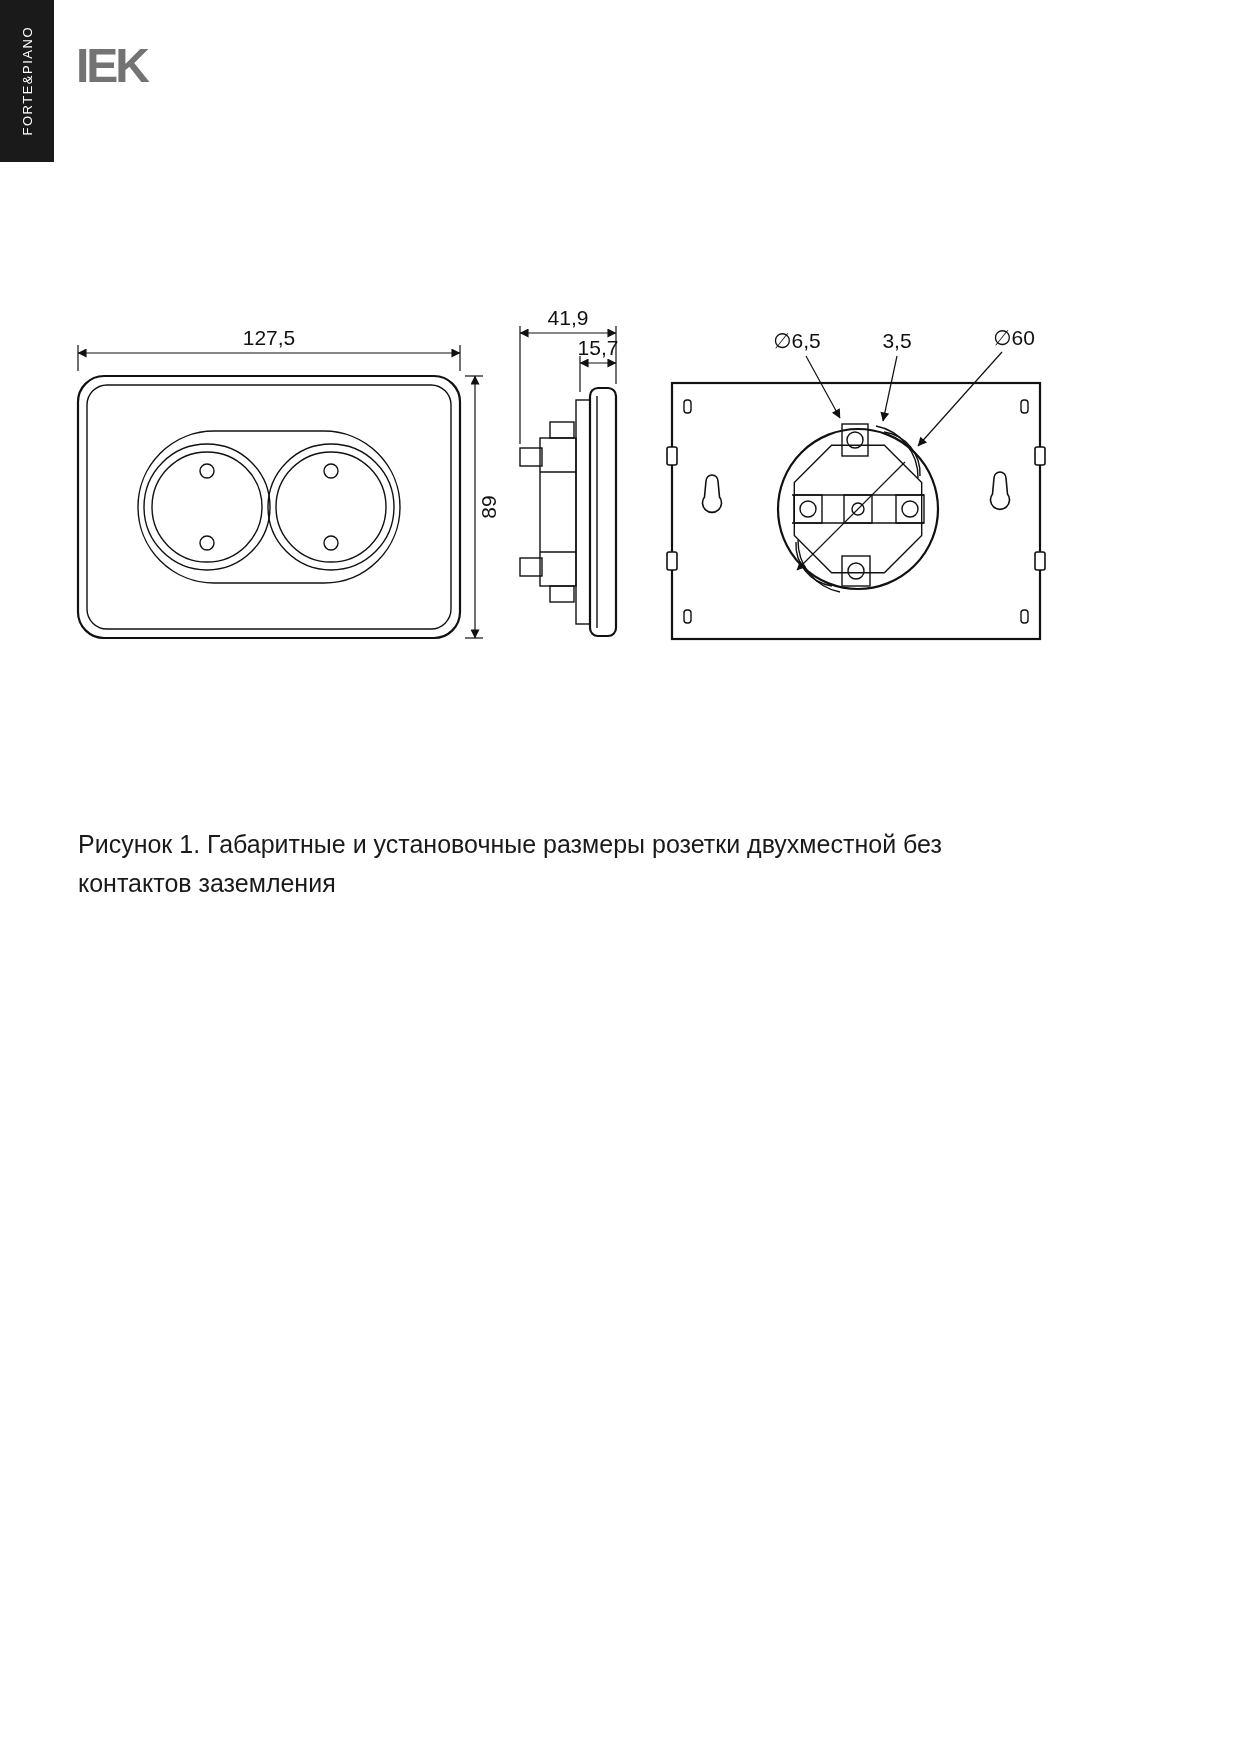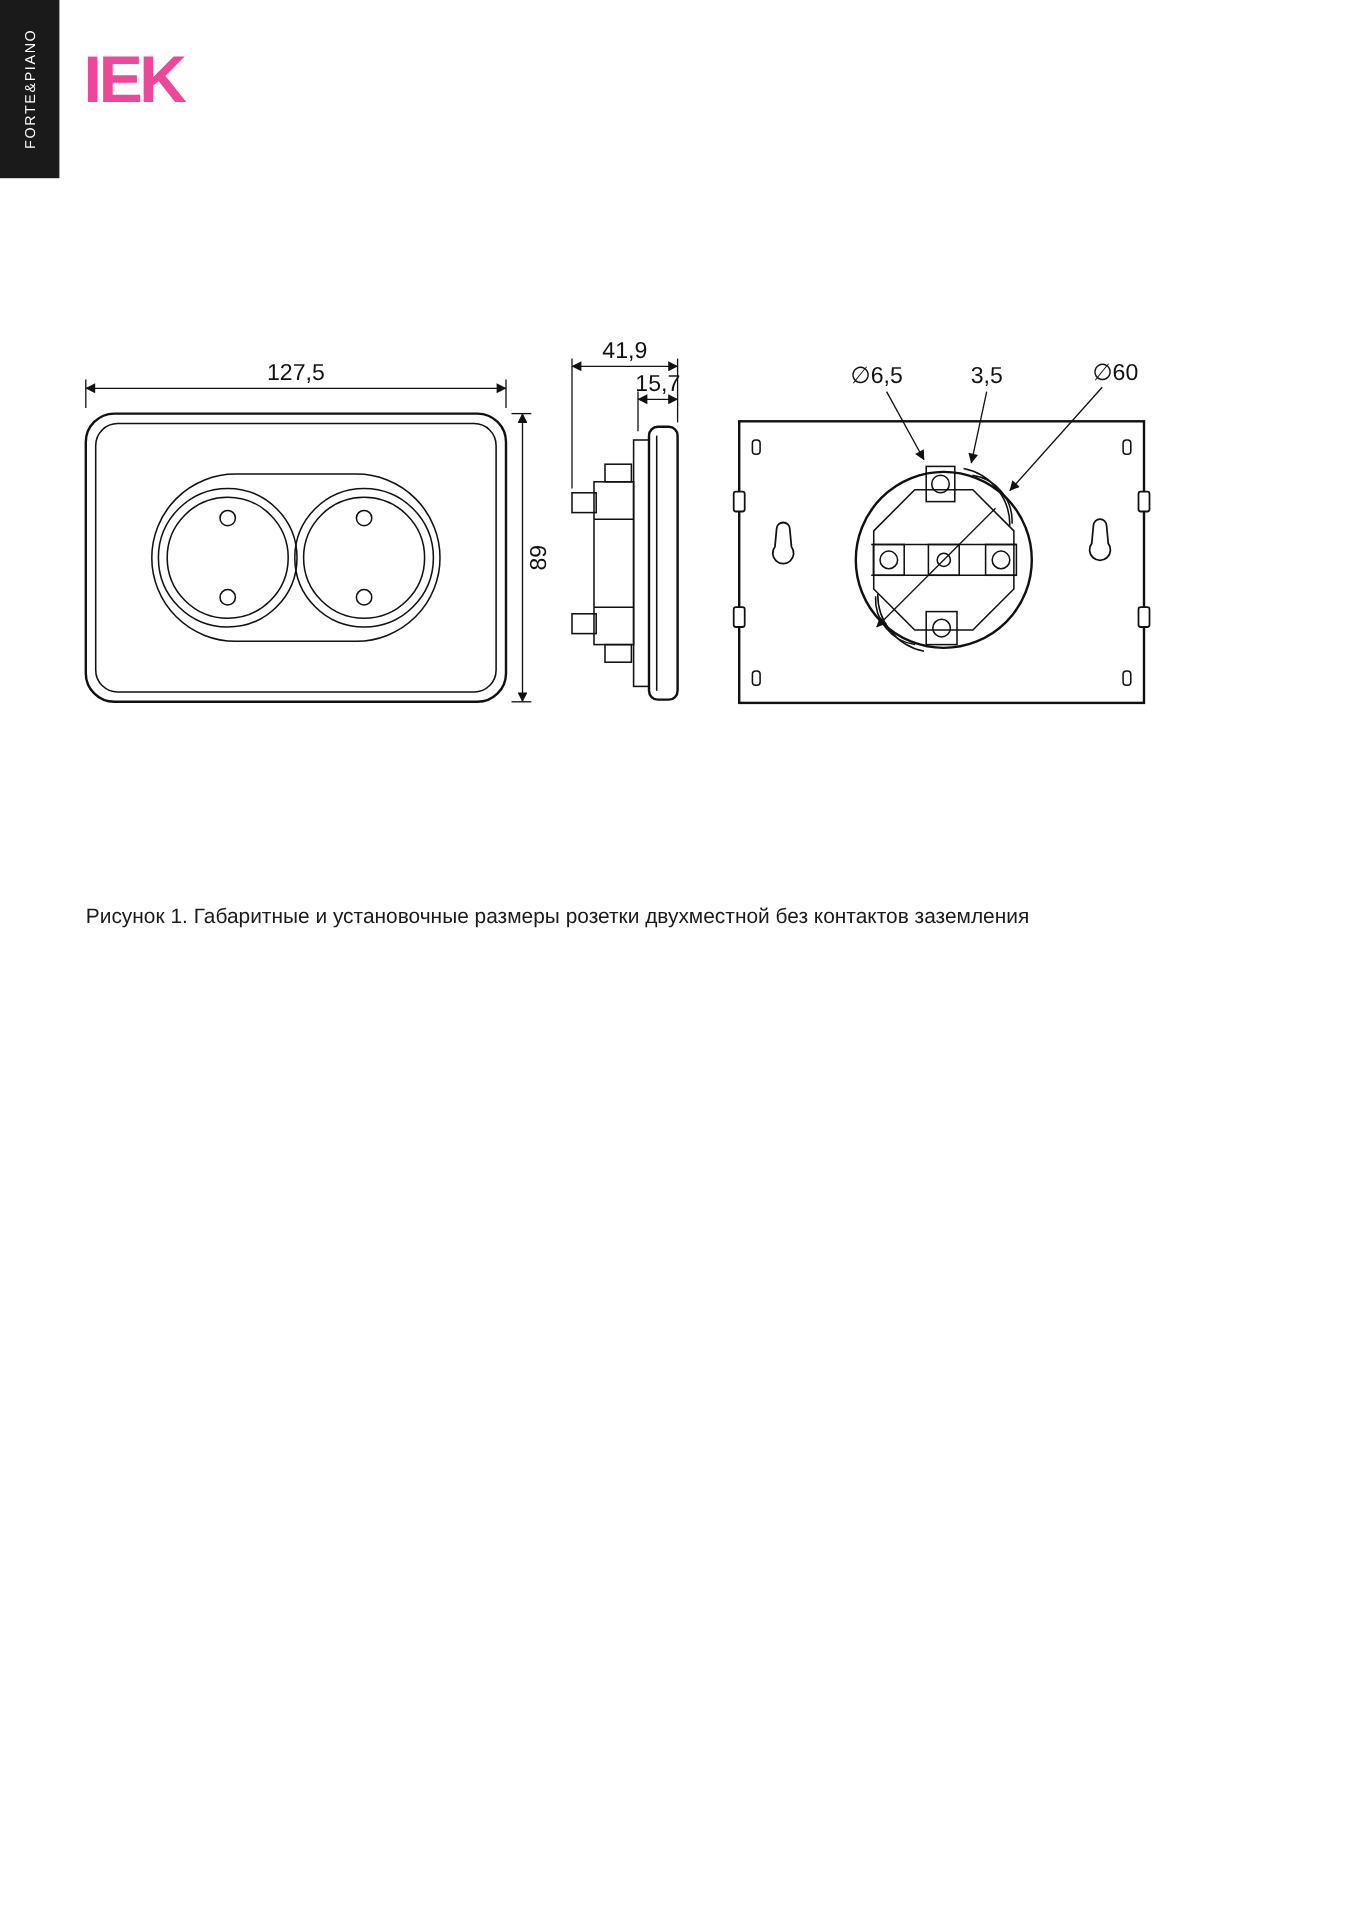--- a/index.html
+++ b/index.html
@@ -10,28 +10,28 @@
   .sidebar{
     position:absolute;left:0;top:0;width:54px;height:162px;background:#1a1a1a;
     display:flex;align-items:center;justify-content:center;
   }
   .sidebar span{
     color:#ffffff;font-size:13px;letter-spacing:1.5px;font-weight:500;
     writing-mode:vertical-rl;transform:rotate(180deg);white-space:nowrap;
   }
   .logo{
     position:absolute;left:76px;top:38px;
-    font-weight:900;font-size:60px;letter-spacing:-3px;color:#ec4899;
+    font-weight:900;font-size:48px;letter-spacing:-3px;color:#737373;
     font-family:"Liberation Sans", sans-serif;
   }
   .drawing{position:absolute;left:0;top:0;}
   svg text{font-family:"Liberation Sans", sans-serif;font-size:21px;fill:#111;}
   .caption{
     position:absolute;left:78px;top:800px;width:900px;
-    font-size:19px;line-height:1.55;color:#1a1a1a;
+    font-size:25px;line-height:1.55;color:#1a1a1a;
   }
   .outline{fill:none;stroke:#111;stroke-width:2.2;}
   .thin{fill:none;stroke:#111;stroke-width:1.4;}
   .dim{fill:none;stroke:#111;stroke-width:1.2;}
   .wfill{fill:#ffffff;stroke:#111;stroke-width:1.6;}
 </style>
 </head>
 <body>
 
 <div class="sidebar">

